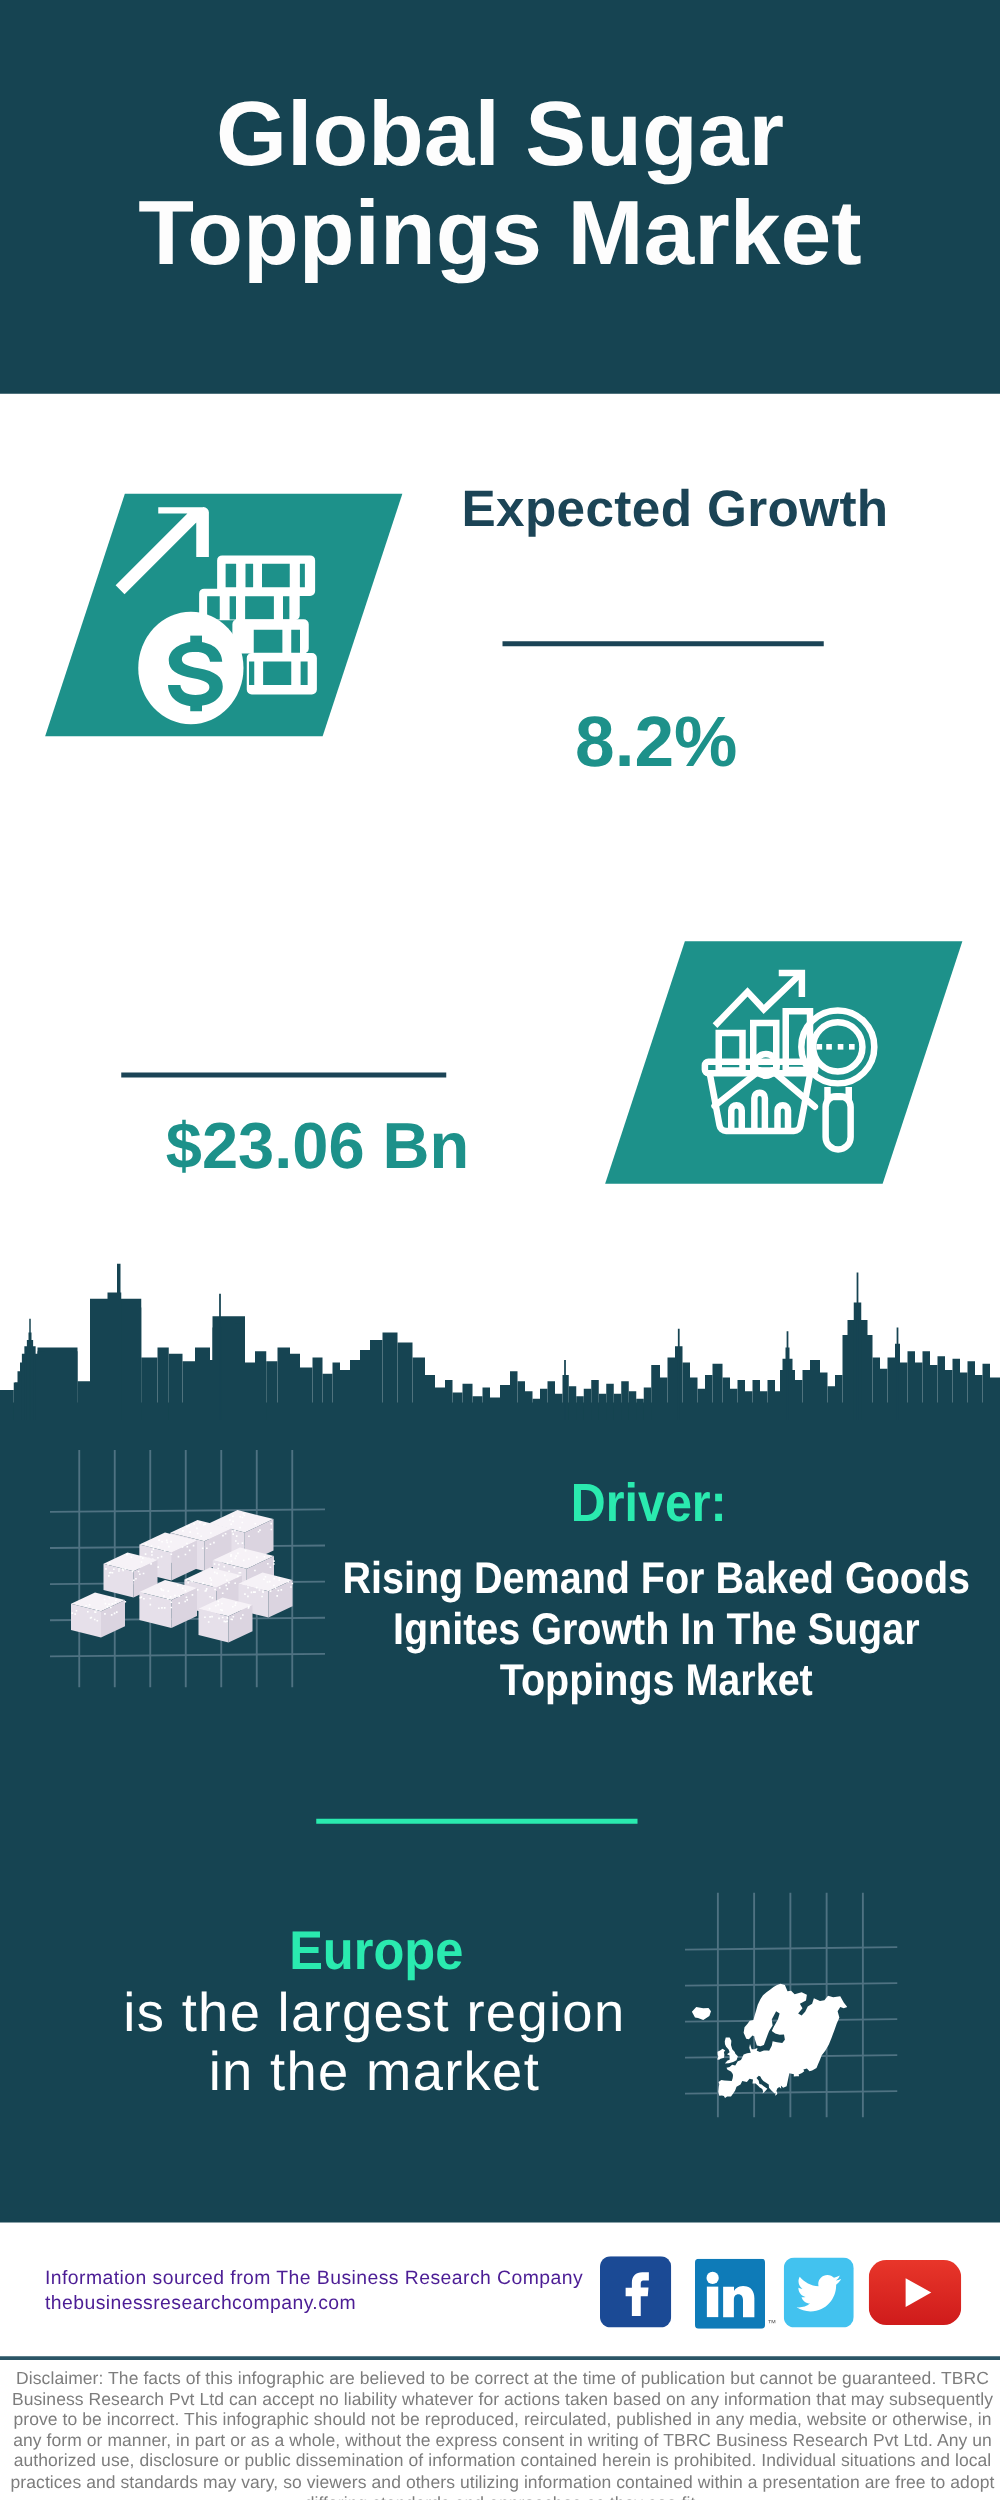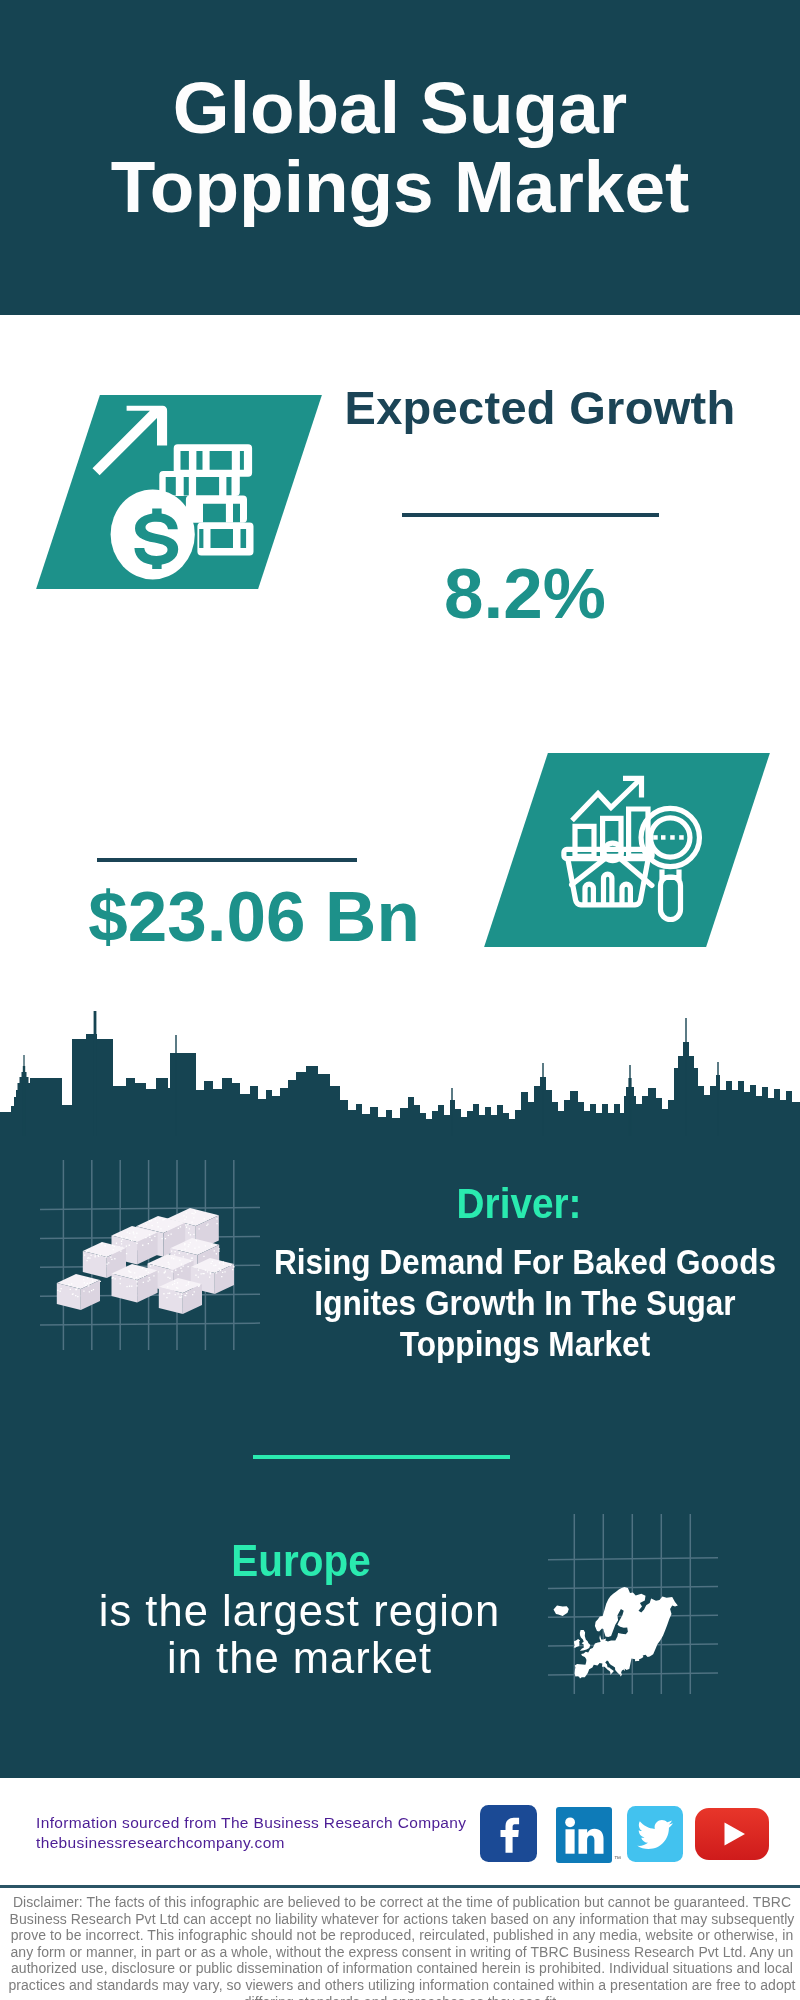--- a/index.html
+++ b/index.html
@@ -5,21 +5,21 @@
   html,body{margin:0;padding:0;}
   body{width:800px;height:2000px;background:#ffffff;font-family:"Liberation Sans",sans-serif;overflow:hidden;}
   .page{position:relative;width:800px;height:2000px;overflow:hidden;}
 
   
   .hdr{position:absolute;left:0;top:0;width:800px;height:315px;background:#164452;}
   .hdr-title{position:absolute;left:0;top:68px;width:800px;text-align:center;color:#fdfdfd;
              font-weight:bold;font-size:73px;line-height:79px;}
 
   
-  .stat-label{position:absolute;color:#1b4456;font-weight:bold;font-size:47px;line-height:57px;text-align:center;letter-spacing:0.3px;}
+  .stat-label{position:absolute;color:#1b4456;font-weight:bold;font-size:41px;line-height:57px;text-align:center;letter-spacing:0.3px;}
   .divider{position:absolute;height:4px;background:#1b4456;}
   .stat-value{position:absolute;color:#1d918a;font-weight:bold;text-align:center;}
 
   
   .plg{position:absolute;background:#1d918a;transform:skewX(-18.2deg);}
 
   
   .darkband{position:absolute;left:0;width:800px;background:#164452;}
   .skyline{position:absolute;left:0;width:800px;}
 
@@ -105,21 +105,21 @@
                  C73.0 131.4 77.4 134.3 78.0 139.3
                  L87.8 139.3
                  C87.3 129.4 79.3 123.3 66.8 123.3 Z"></path>
       </g>
     </g>
   </svg>
   <div class="stat-label" style="left:340px;top:379px;width:400px;">
     <div>Expected Growth</div>
   </div>
   <div class="divider" style="left:402px;top:513px;width:257px;"></div>
-  <div class="stat-value" style="left:340px;top:544px;width:370px;font-size:71px;line-height:100px;">8.2%</div>
+  <div class="stat-value" style="left:340px;top:544px;width:370px;font-size:57px;line-height:100px;">8.2%</div>
 
   <div class="plg" style="left:516px;top:753px;width:222px;height:194px;"></div>
   <svg class="icon-analysis" style="position:absolute;left:555px;top:770px;" width="165" height="155" viewBox="0 0 165 155">
     <g fill="none" stroke="#ffffff" stroke-width="5.2" stroke-linecap="butt" stroke-linejoin="miter">
 
       <polyline points="17,50.5 43,23.5 56,37.5 85.5,9"></polyline>
       <polyline points="68,8.4 86.5,8.4 86.5,27.5"></polyline>
 
       <path d="M20 56.4 h19 v30 h-19 Z"></path>
       <path d="M47.6 48.4 h18.4 v38 h-18.4 Z"></path>
@@ -143,21 +143,21 @@
       <path d="M105.5 115.5 a8.5 8.5 0 0 1 8.5 -8.5 h3 a8.5 8.5 0 0 1 8.5 8.5 v24 a10 10 0 0 1 -20 0 Z"></path>
     </g>
     <g fill="#ffffff">
       <rect x="98.2" y="65.2" width="4.5" height="4.5"></rect>
       <rect x="106.0" y="65.2" width="4.5" height="4.5"></rect>
       <rect x="115.2" y="65.2" width="4.5" height="4.5"></rect>
       <rect x="124.2" y="65.2" width="4.5" height="4.5"></rect>
     </g>
   </svg>
   <div class="divider" style="left:97px;top:858px;width:260px;"></div>
-  <div class="stat-value" style="left:54px;top:877px;width:400px;font-size:71px;line-height:80px;">$23.06 Bn</div>
+  <div class="stat-value" style="left:54px;top:877px;width:400px;font-size:52px;line-height:80px;">$23.06 Bn</div>
 
   <div class="darkband" style="top:1122px;height:656px;"></div>
   <svg class="skyline" style="top:1000px;" width="800" height="140" viewBox="0 1000 800 140">
     <g fill="#164452">
         <rect x="0" y="1112" width="11" height="24"></rect>
         <rect x="11" y="1106" width="5" height="30"></rect>
         <rect x="12" y="1106" width="24" height="30"></rect>
         <rect x="14" y="1097" width="20" height="39"></rect>
         <rect x="16" y="1090" width="16" height="46"></rect>
         <rect x="17.5" y="1083" width="13" height="53"></rect>

